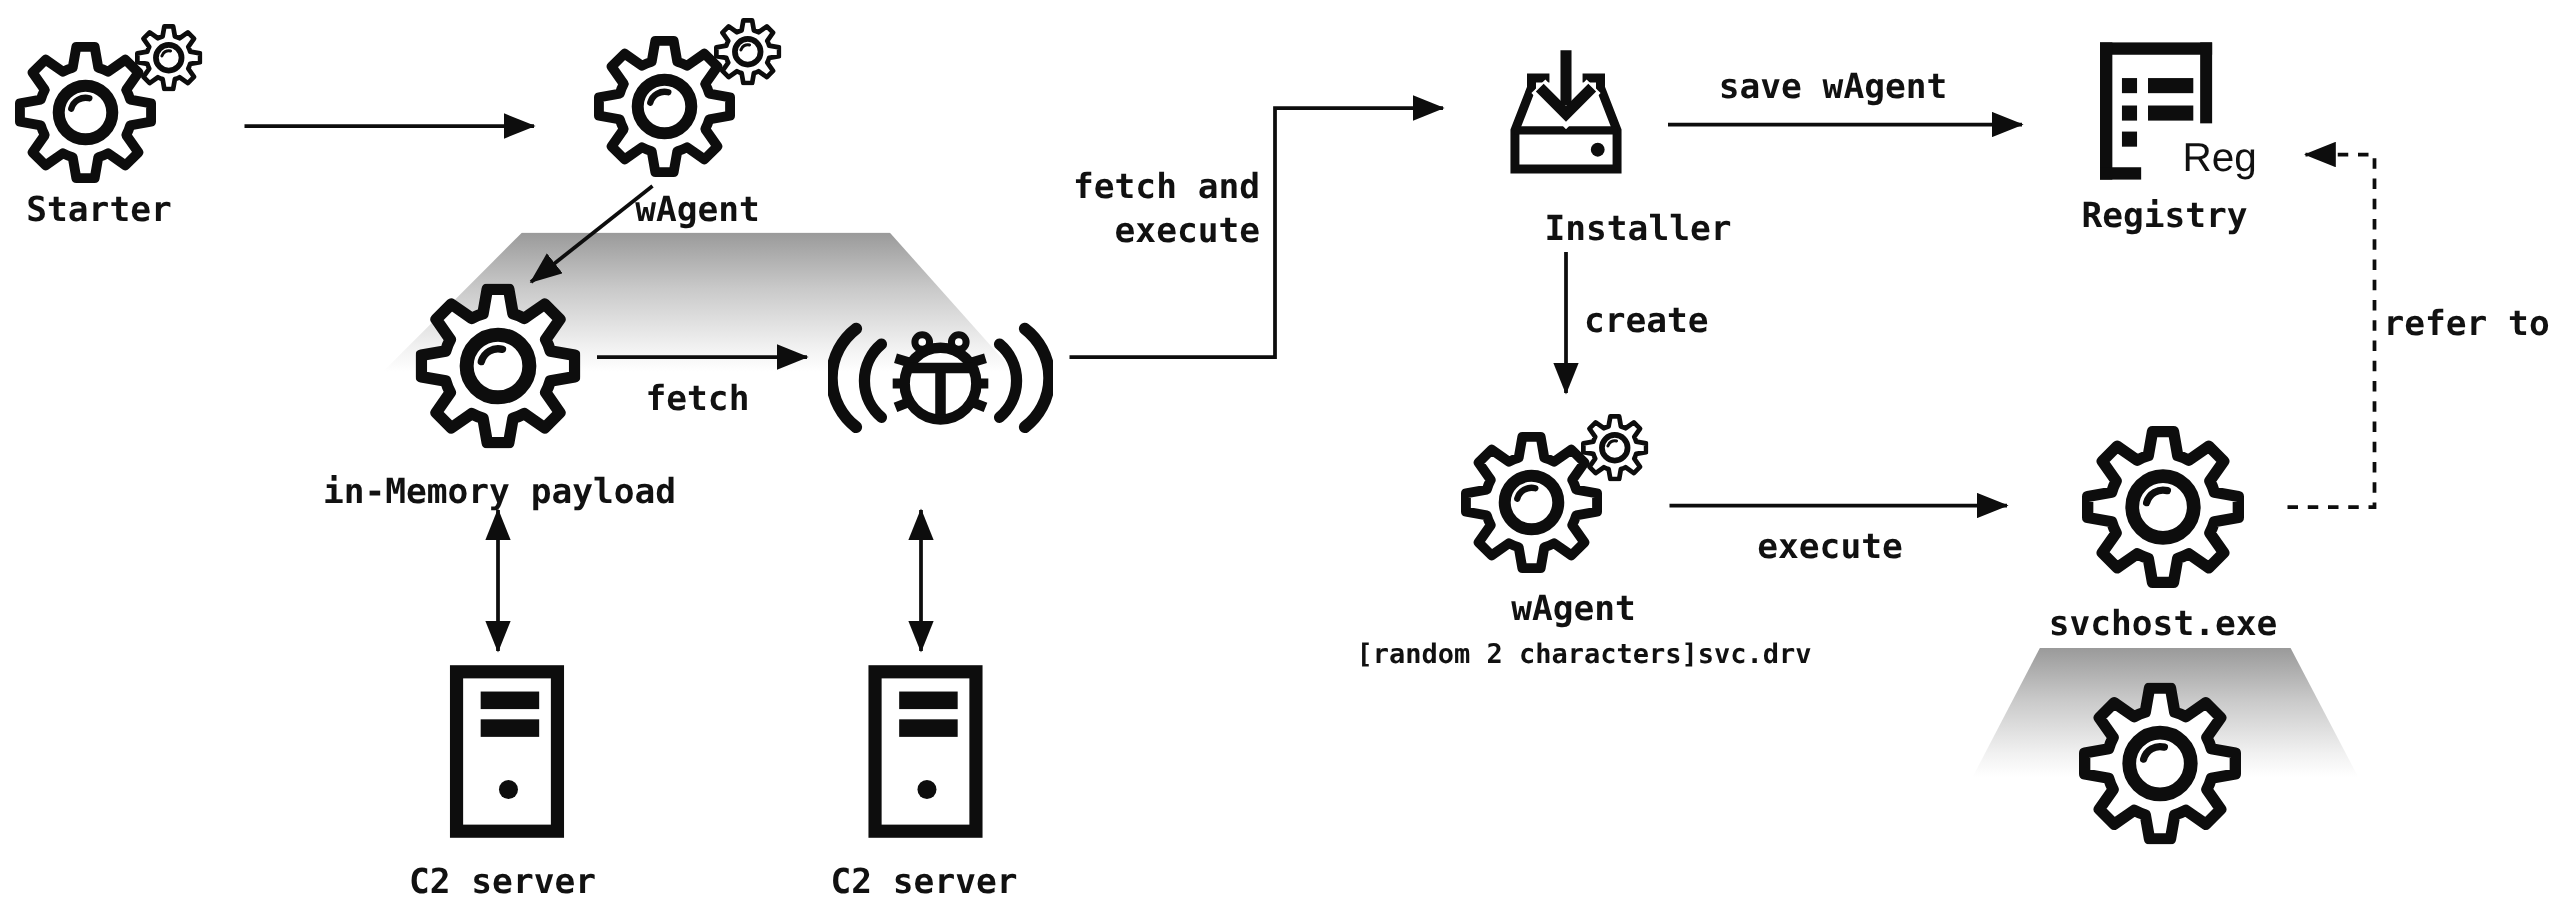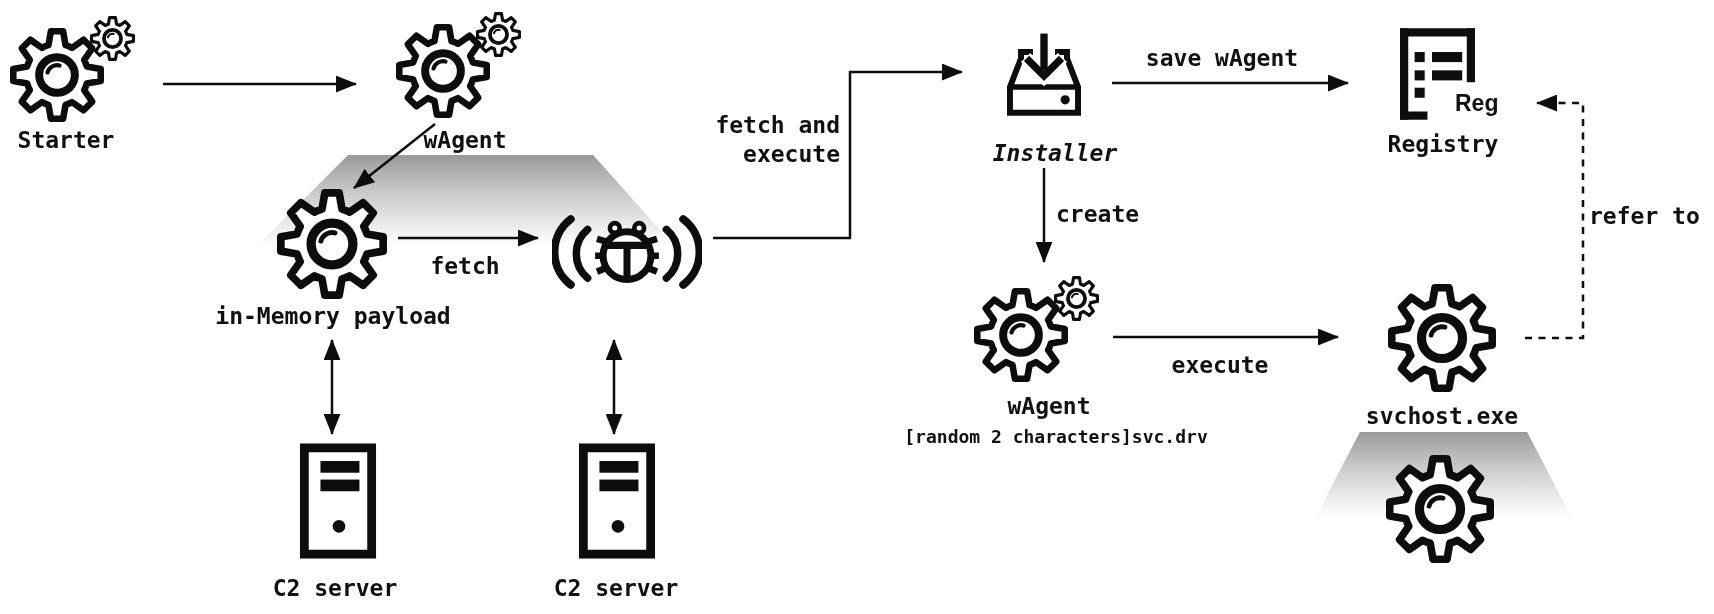--- a/index.html
+++ b/index.html
@@ -12,21 +12,21 @@
     clip-path:polygon(22.8% 0%,79.8% 0%,99.1% 100%,1.2% 100%);}
   #trap2{left:1313px;top:432px;width:262px;height:86px;
     clip-path:polygon(17.9% 0%,81.7% 0%,98.9% 100%,0.8% 100%);}
   svg.edges{position:absolute;left:0;top:0;z-index:2;}
   .icon{position:absolute;z-index:3;}
   .dgear{position:absolute;z-index:3;width:130px;height:110px;}
   .dgear .big{position:absolute;left:0;top:14px;width:94px;height:94px;}
   .dgear .small{position:absolute;left:80px;top:2px;width:45px;height:45px;}
   .lbl{position:absolute;z-index:4;font-size:23px;font-weight:700;line-height:1.25;white-space:nowrap;}
   .ctr{transform:translateX(-50%);}
-  .reg-txt{position:absolute;z-index:4;font-family:"Liberation Sans",sans-serif;font-weight:700;font-size:23px;}
+  .reg-txt{position:absolute;z-index:4;font-family:"Liberation Sans",sans-serif;font-weight:400;font-size:27px;}
   .sub{font-size:18px;}
   .fae{text-align:right;}
 </style>
 </head>
 <body>
 
 <div class="canvas">
 
   <svg width="0" height="0" style="position:absolute" aria-hidden="true">
     <defs>
@@ -113,37 +113,37 @@
       </svg>
     <svg class="small">
         <use href="#sym-gear"></use>
       </svg>
   </div>
   <div class="lbl ctr" style="left:465px;top:126px;">wAgent</div>
 
   <svg class="icon" style="left:277px;top:189px;" width="110" height="110">
       <use href="#sym-gear"></use>
     </svg>
-  <div class="lbl ctr" style="left:333px;top:302px;">in-Memory payload</div>
+  <div class="lbl ctr" style="left:333px;top:314px;">in-Memory payload</div>
 
   <div class="lbl ctr" style="left:465px;top:252px;">fetch</div>
 
   <svg class="icon" style="left:552px;top:202px;" width="150" height="98">
       <use href="#sym-bug"></use>
     </svg>
 
   <div class="lbl fae" style="right:874px;top:111px;">
     <div>fetch and</div>
     <div>execute</div>
   </div>
 
   <svg class="icon" style="left:998px;top:28px;" width="92" height="105">
       <use href="#sym-installer"></use>
     </svg>
-  <div class="lbl ctr" style="left:1055px;top:139px;font-style:italic;">Installer</div>
+  <div class="lbl ctr" style="left:1092px;top:139px;">Installer</div>
 
   <div class="lbl ctr" style="left:1222px;top:44px;">save wAgent</div>
 
   <svg class="icon" style="left:1400px;top:28px;" width="75" height="92">
       <use href="#sym-registry"></use>
     </svg>
   <div class="reg-txt" style="left:1455px;top:90px;">Reg</div>
   <div class="lbl ctr" style="left:1443px;top:130px;">Registry</div>
 
   <div class="lbl" style="left:1056px;top:200px;">create</div>

